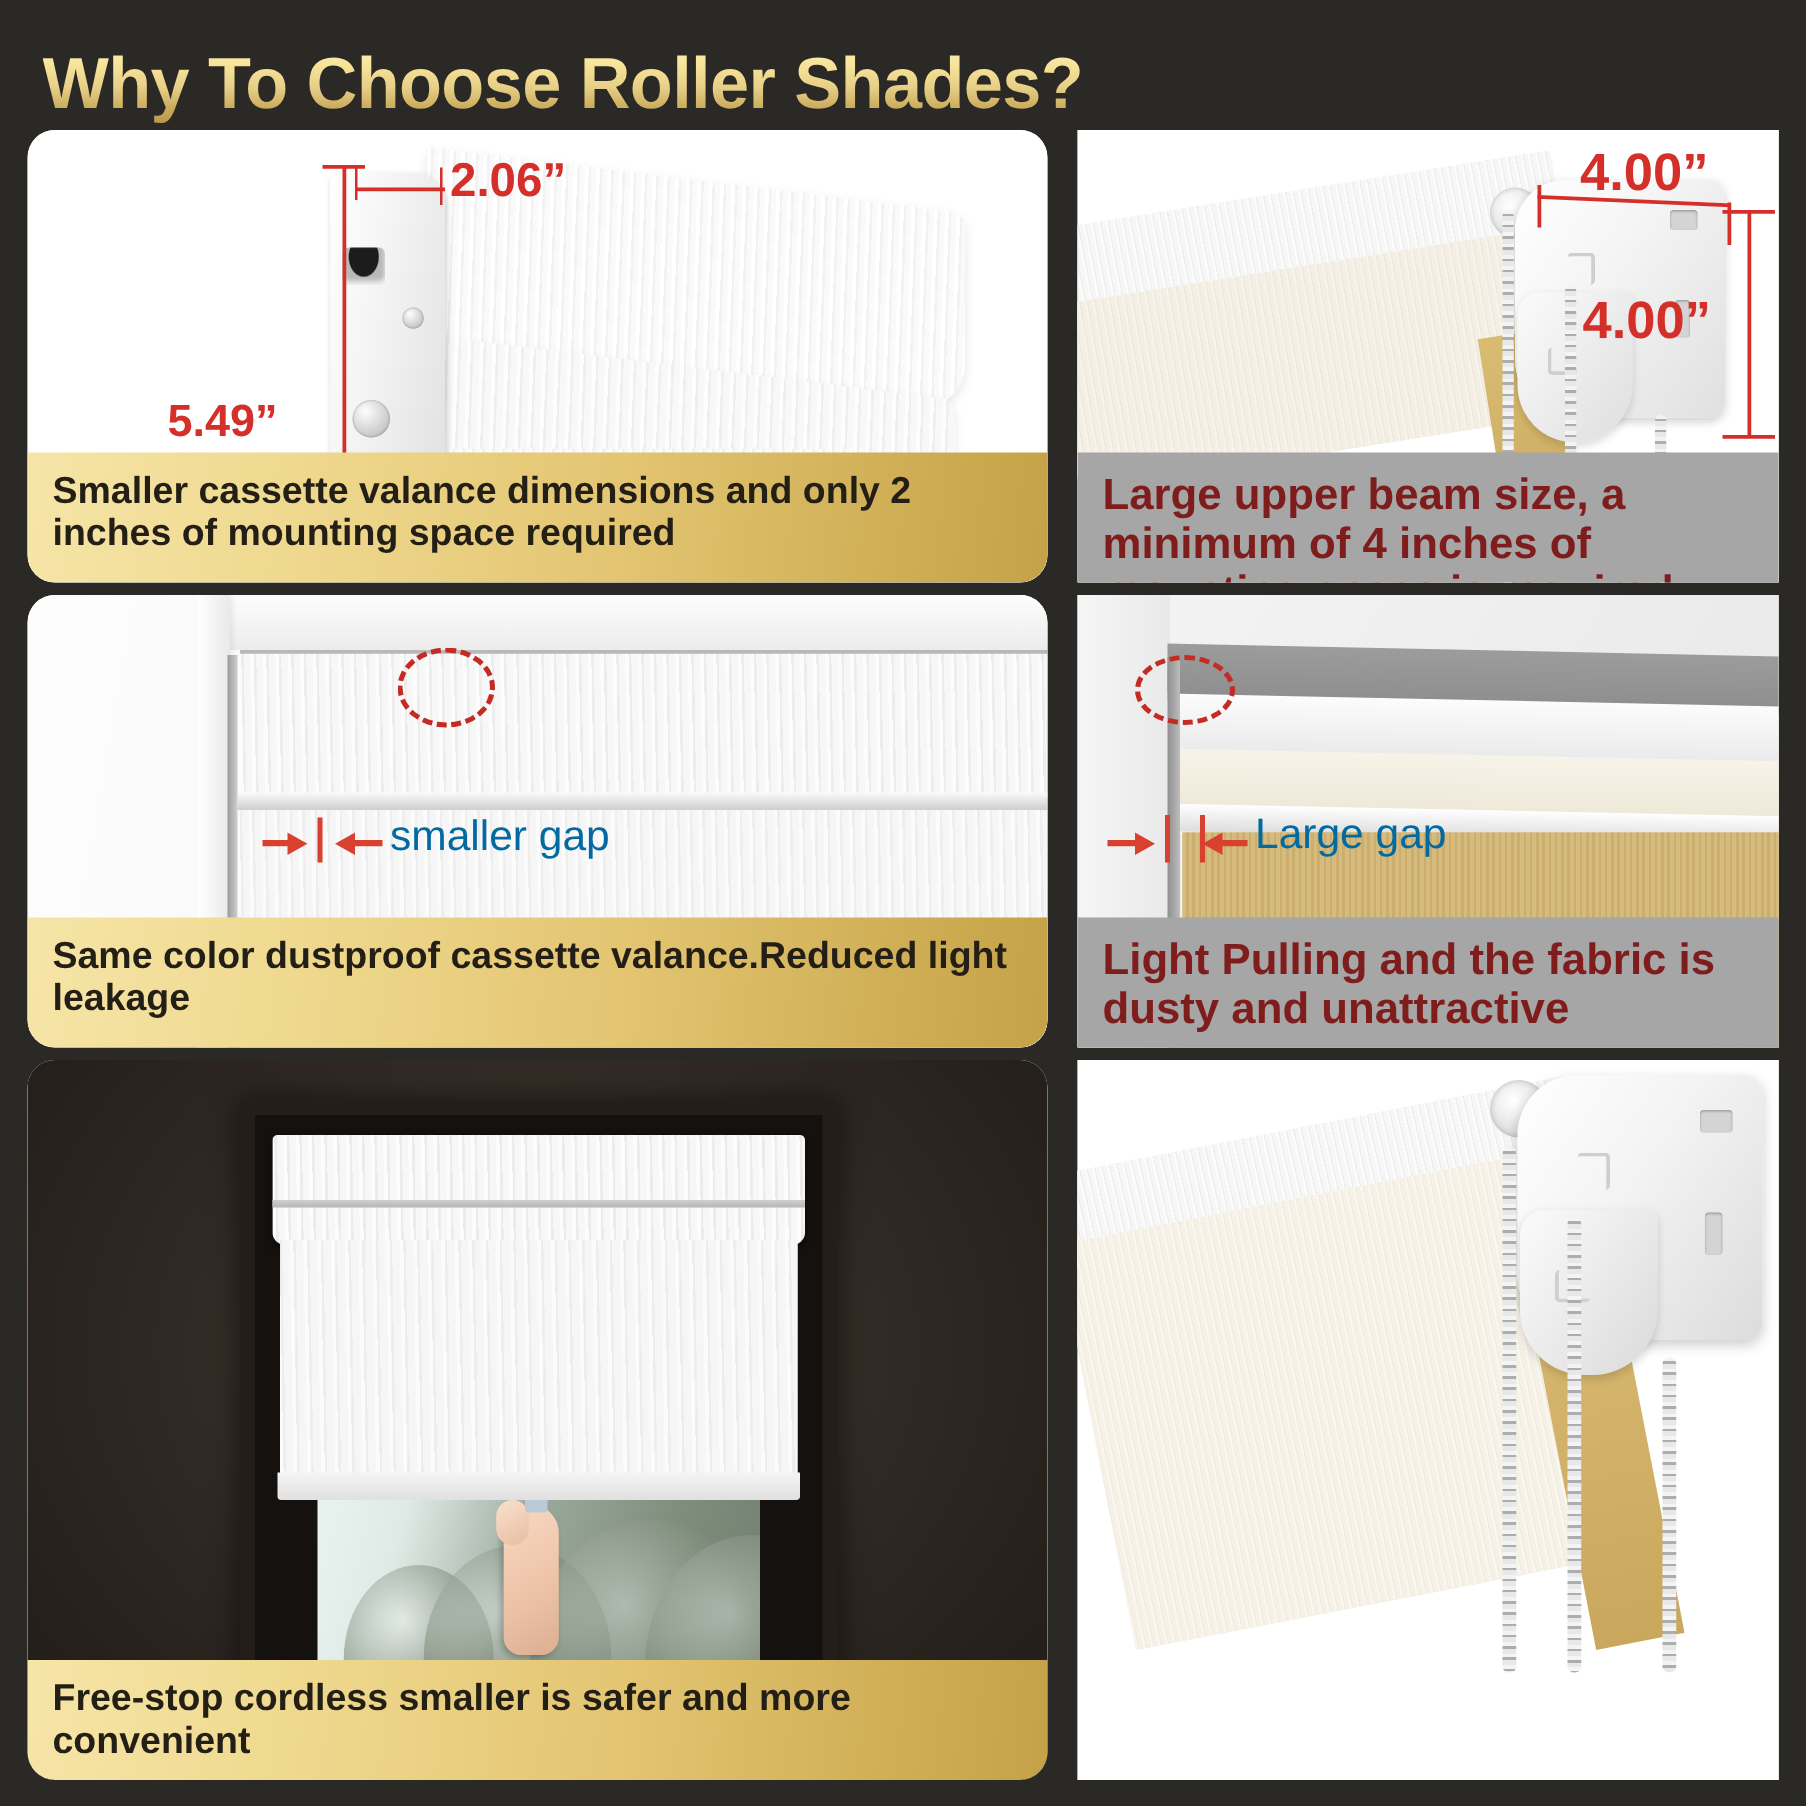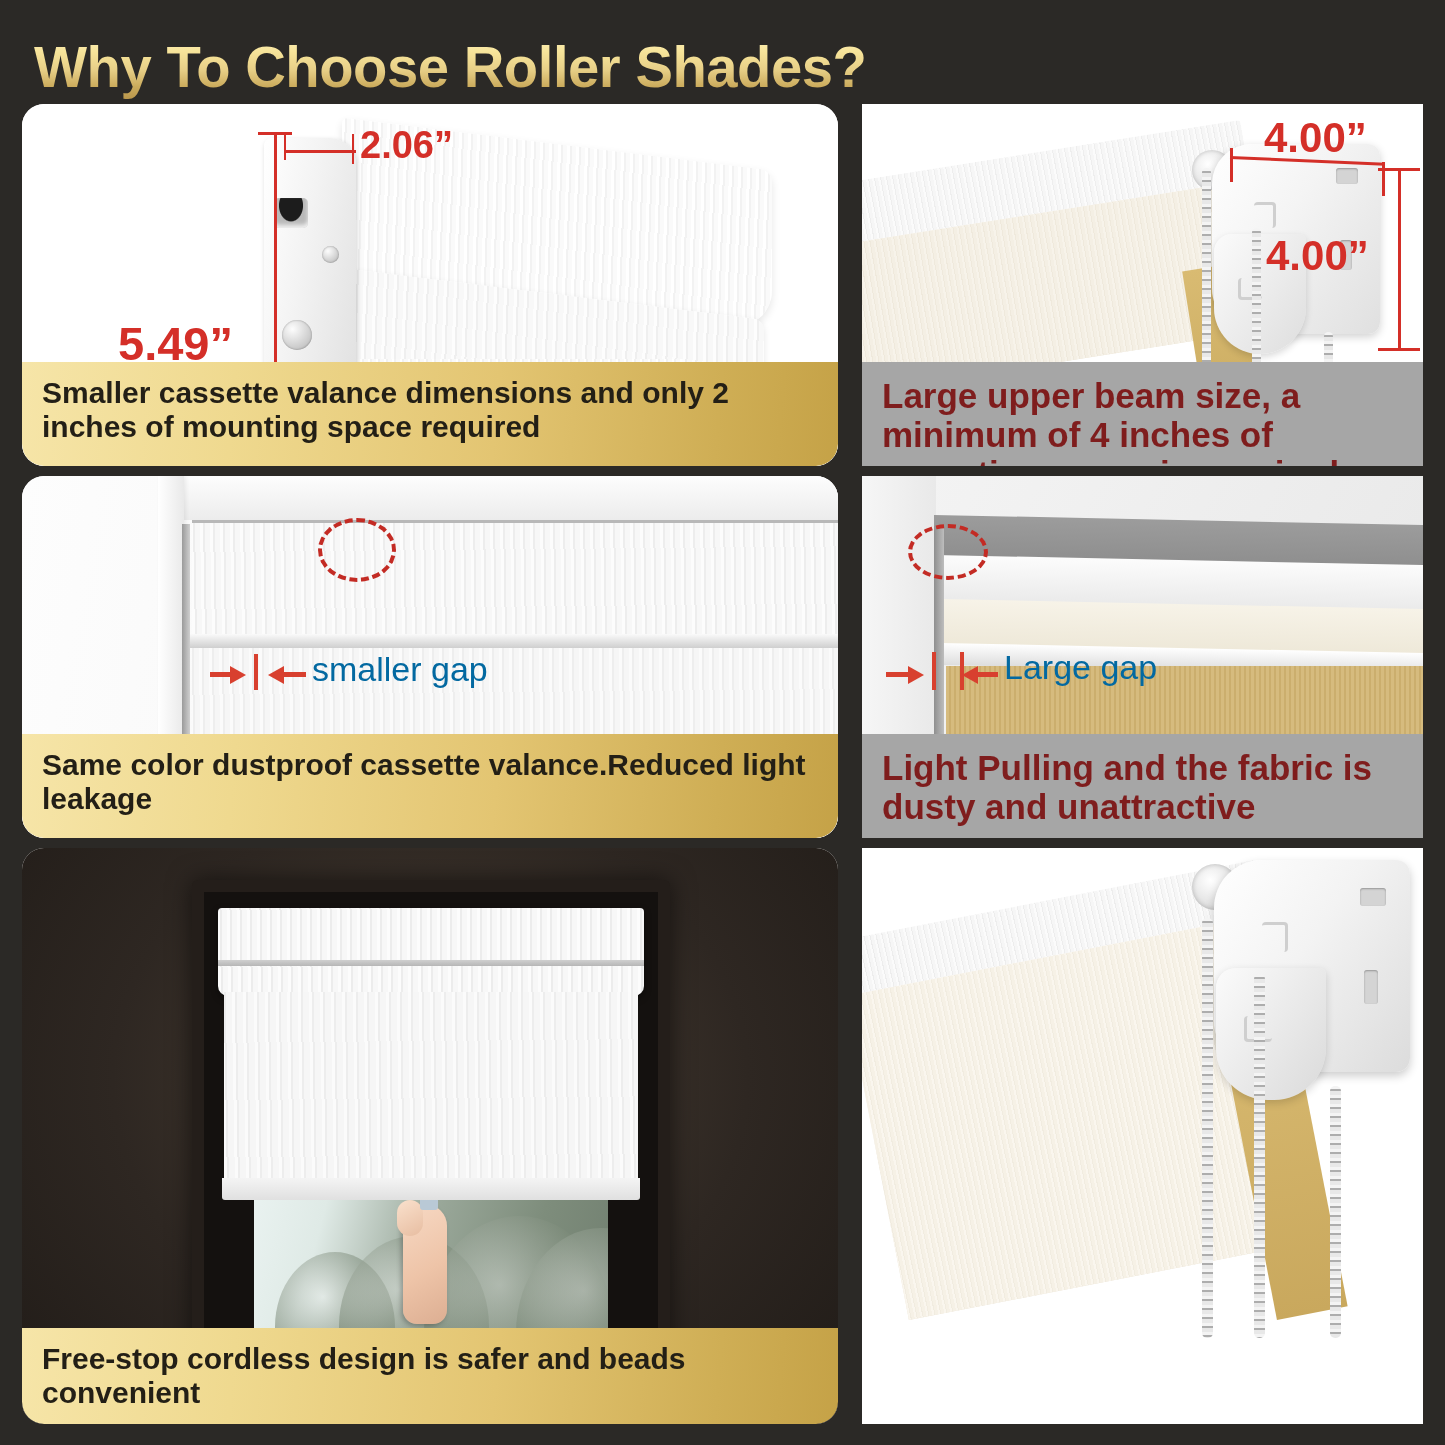--- a/index.html
+++ b/index.html
@@ -382,21 +382,21 @@
         </div>
 
         <div class="dim-line" style="left:262px;top:30px;width:2px;height:26px;"></div>
         <div class="dim-line" style="left:330px;top:30px;width:2px;height:30px;"></div>
         <div class="dim-line" style="left:262px;top:46px;width:72px;height:3px;"></div>
         <div class="dim-text" style="left:338px;top:20px;font-size:38px;">2.06”</div>
 
         <div class="dim-line" style="left:252px;top:28px;width:3px;height:292px;"></div>
         <div class="dim-line" style="left:236px;top:28px;width:34px;height:3px;"></div>
         <div class="dim-line" style="left:236px;top:318px;width:34px;height:3px;"></div>
-        <div class="dim-text" style="left:96px;top:212px;font-size:47px;">5.49”</div>
+        <div class="dim-text" style="left:112px;top:212px;font-size:36px;">5.49”</div>
       </div>
       <div class="caption pro">Smaller cassette valance dimensions and only 2 inches of mounting space required</div>
     </div>
   </div>
 
   <div class="cell right">
     <div class="panel con">
       <div class="photo">
         <div class="p2-bg"></div>
         <div class="p2-tube"></div>
@@ -492,21 +492,21 @@
               <div class="p5-tree" style="left:6%;top:26%;width:120px;height:150px;"></div>
               <div class="p5-tree" style="left:24%;top:18%;width:150px;height:180px;"></div>
               <div class="p5-tree" style="left:48%;top:8%;width:190px;height:230px;"></div>
               <div class="p5-tree" style="left:74%;top:14%;width:170px;height:210px;"></div>
               <div class="p5-tab"></div>
               <div class="p5-hand"></div>
             </div>
           </div>
         </div>
       </div>
-      <div class="caption pro tall3">Free-stop cordless design is safer and beads convenient</div>
+      <div class="caption pro tall3">Free-stop cordless smaller is safer and more convenient</div>
     </div>
   </div>
 
   <div class="cell right">
     <div class="panel con">
       <div class="photo">
         <div class="p6-bg"></div>
         <div class="p6-tube"></div>
         <div class="p6-fabric"></div>
         <div class="p6-beige"></div>

